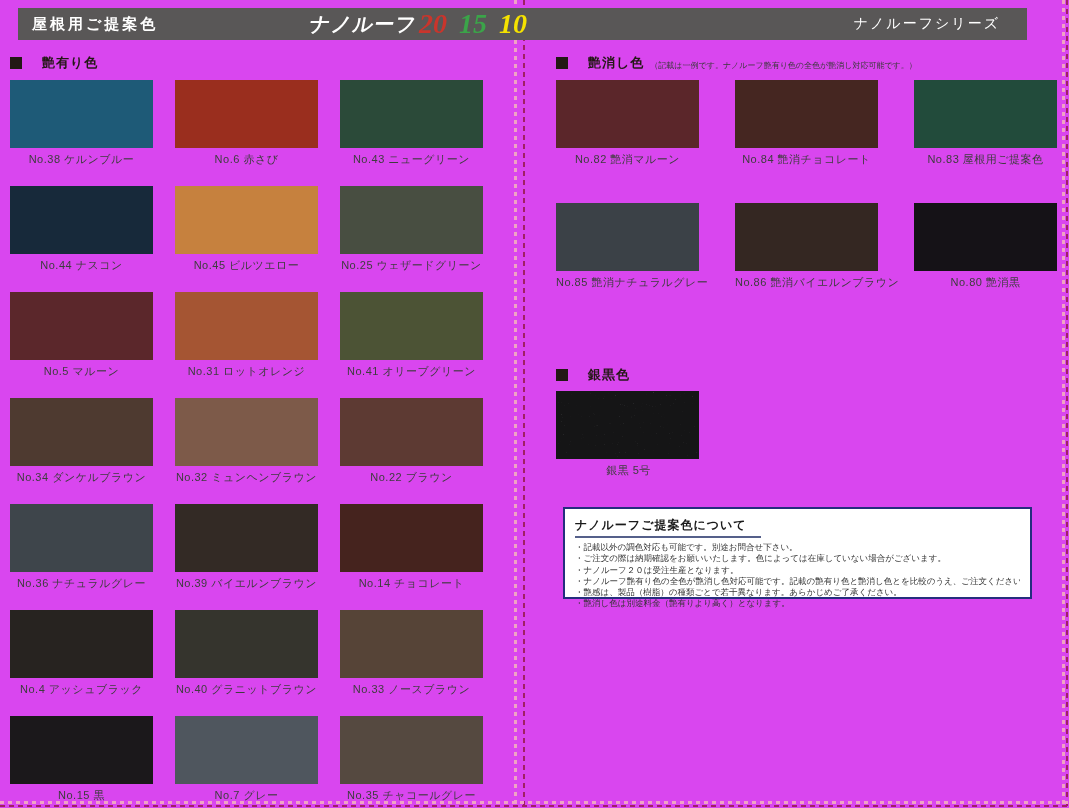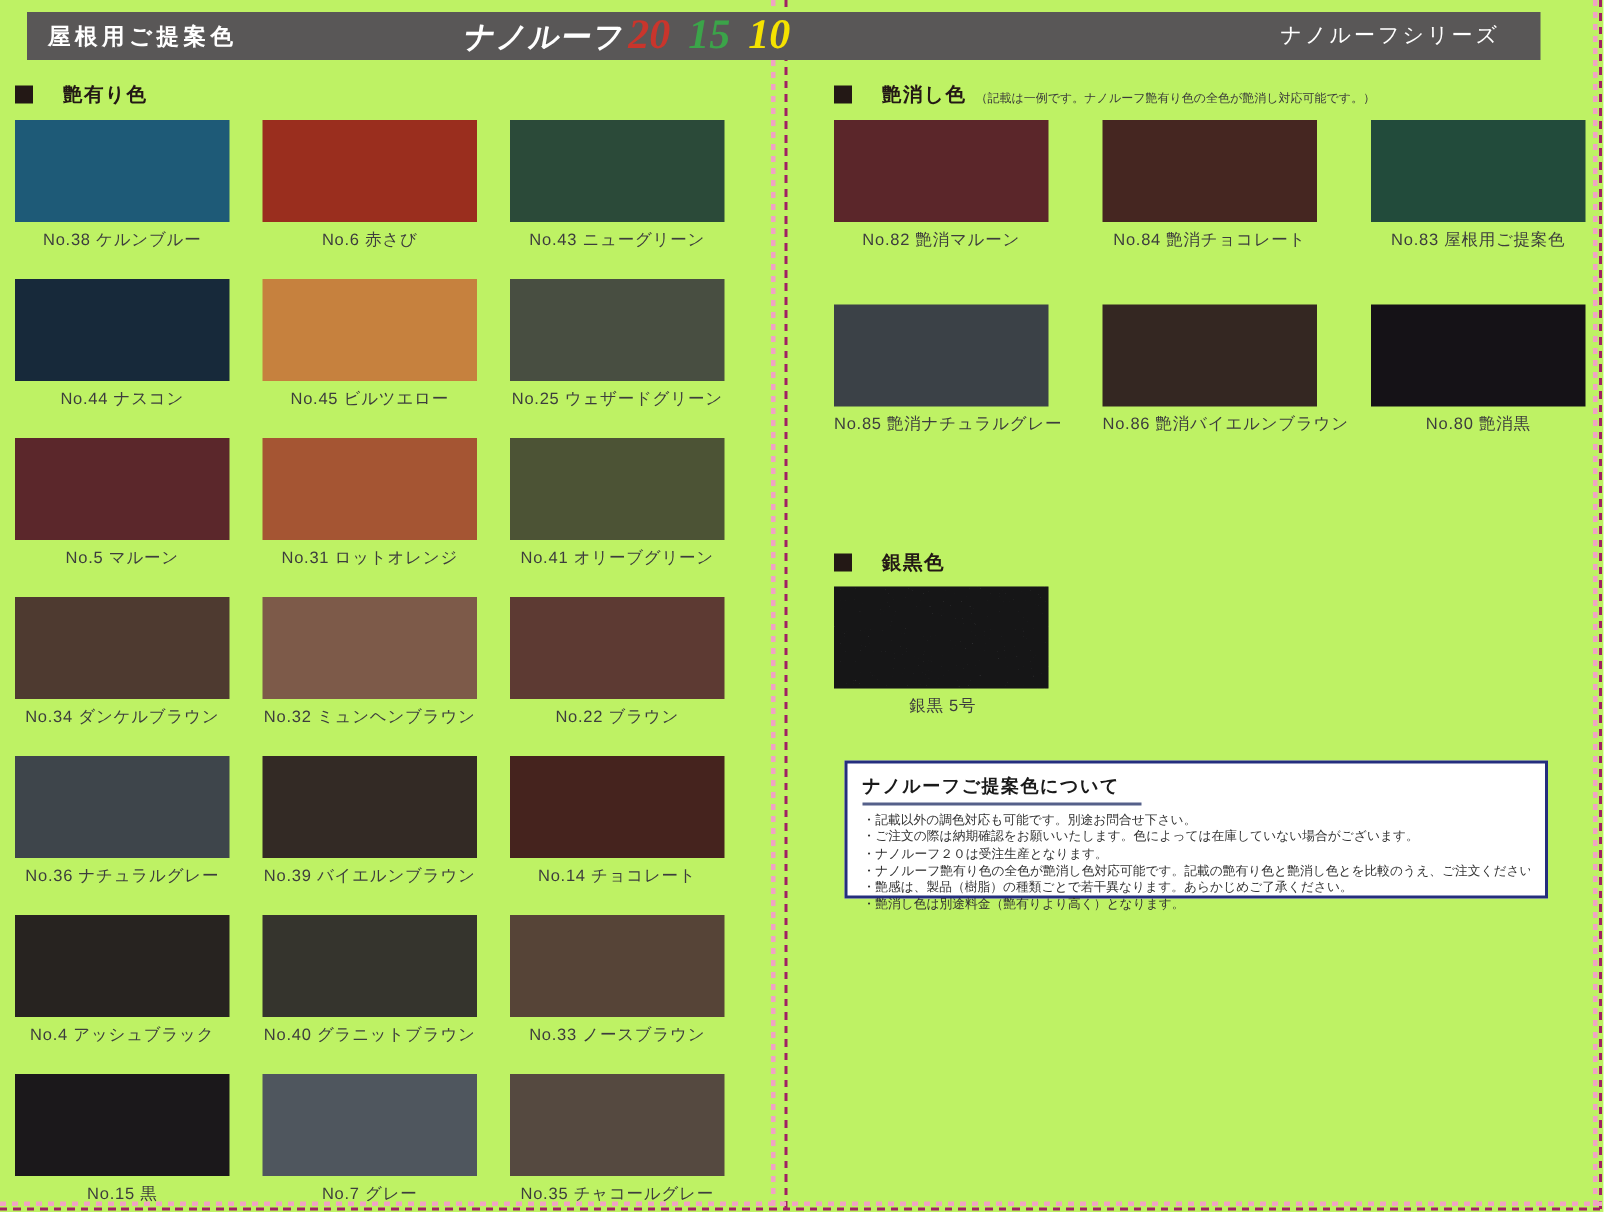--- a/index.html
+++ b/index.html
@@ -1,17 +1,17 @@
 <!DOCTYPE html>
 <html><head>
 <meta charset="utf-8">
 <style>
   html,body { margin:0; padding:0; background:#fff; }
   .page {
-    position:relative; width:1069px; height:808px; background:#bef264;
+    position:relative; width:1069px; height:808px; background:#d946ef;
     overflow:hidden; font-family:"Liberation Sans","DejaVu Sans",sans-serif;
   }
   
   .vmark { position:absolute; top:0; bottom:0; z-index:1; }
   .vmark.pink    { width:3px; background:repeating-linear-gradient(to bottom,#f0a3c4 0 4px,transparent 4px 8px); }
   .vmark.magenta { width:2px; background:repeating-linear-gradient(to bottom,#a02064 0 5px,transparent 5px 9px); }
   .hmark { position:absolute; left:0; right:0; z-index:1; }
   .hmark.pink    { height:3px; background:repeating-linear-gradient(to right,#f0a3c4 0 4px,transparent 4px 8px); }
   .hmark.magenta { height:2px; background:repeating-linear-gradient(to right,#a02064 0 5px,transparent 5px 9px); }
 

